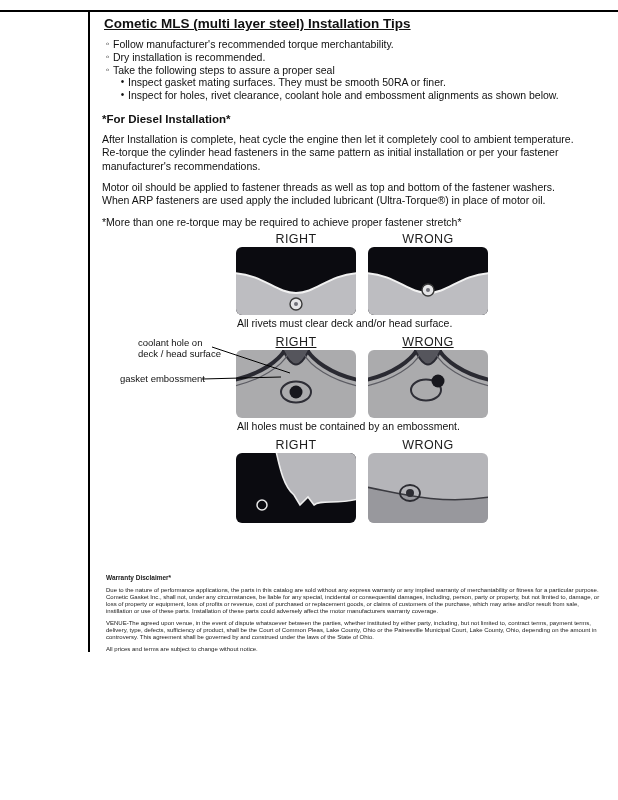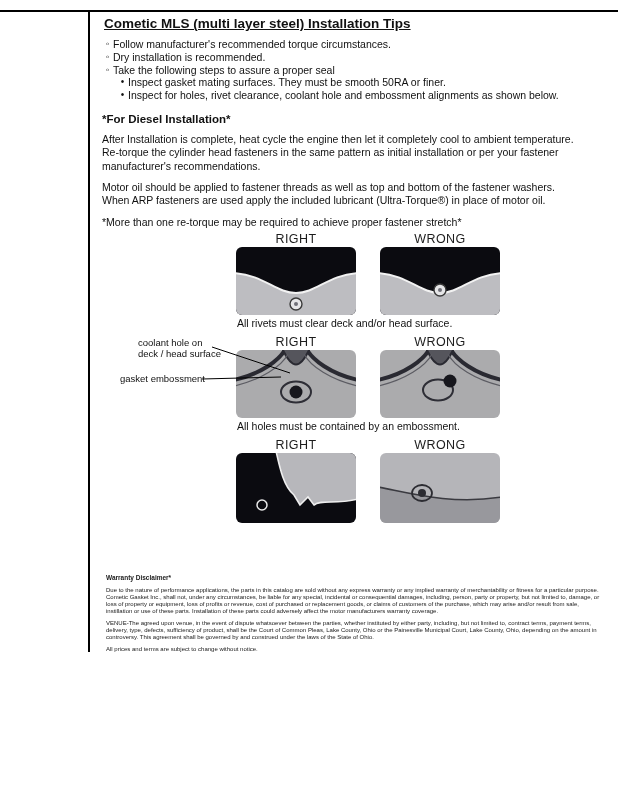--- a/index.html
+++ b/index.html
@@ -17,29 +17,29 @@
   .tips{font-size:10.5px;line-height:1.22;}
   .tip{display:flex;align-items:flex-start;}
   .bullet{width:11px;flex:none;text-align:center;font-size:10px;}
   .sub{margin-left:15px;}
 
   .diesel-heading{font-size:11.5px;font-weight:bold;margin:11px 0 8px 0;}
   .para{font-size:10.5px;line-height:1.27;width:474px;margin:0 0 8px 0;}
   .note{font-size:10.5px;margin:2px 0 4px 0;}
 
   .figures{margin:4px 0 0 134px;width:260px;}
-  .fig-pair{display:flex;gap:24px;}
+  .fig-pair{display:flex;gap:12px;}
   .fig-col{width:120px;text-align:center;}
   .fig-header{font-size:12.5px;color:#1c1c1c;letter-spacing:.4px;margin-bottom:1px;}
   svg.fig-img{width:120px;height:68px;display:block;}
   svg.fig-img3{width:120px;height:70px;display:block;}
   .fig-caption{font-size:10.5px;margin:2px 0 6px 1px;text-align:left;}
   .fig-caption.wide{width:250px;}
 
-  .row2-wrap{position:relative;}
+  .row2-wrap{position:relative;text-decoration:underline;}
   .callout-coolant{position:absolute;left:-98px;top:2px;width:92px;font-size:9.5px;line-height:1.2;white-space:pre-line;text-align:left;}
   .callout-embossment{position:absolute;left:-116px;top:38px;font-size:9.5px;white-space:nowrap;}
   .callout-lines{position:absolute;left:-116px;top:0;width:376px;height:68px;pointer-events:none;}
 
   .disclaimer{position:absolute;left:106px;top:574px;width:494px;font-size:6px;line-height:1.18;color:#1a1a1a;}
   .disc-heading{font-size:6.5px;font-weight:bold;margin:0 0 5px 0;}
   .disc-para{margin:0 0 5px 0;}
   .disc-para.tight{margin:0 0 1px 0;}
 
   .doc-number{position:absolute;left:388px;top:755px;font-size:13px;color:#222;}
@@ -51,21 +51,21 @@
   <div class="border-top"></div>
   <div class="border-left"></div>
 
   <div class="content">
 
     <div class="doc-title">Cometic MLS (multi layer steel) Installation Tips</div>
 
     <div class="tips">
       <div class="tip">
         <span class="bullet">◦</span>
-        <span>Follow manufacturer's recommended torque circumstances.</span>
+        <span>Follow manufacturer's recommended torque merchantability.</span>
       </div>
       <div class="tip">
         <span class="bullet">◦</span>
         <span>Dry installation is recommended.</span>
       </div>
       <div class="tip">
         <span class="bullet">◦</span>
         <span>Take the following steps to assure a proper seal</span>
       </div>
       <div class="tip sub">

